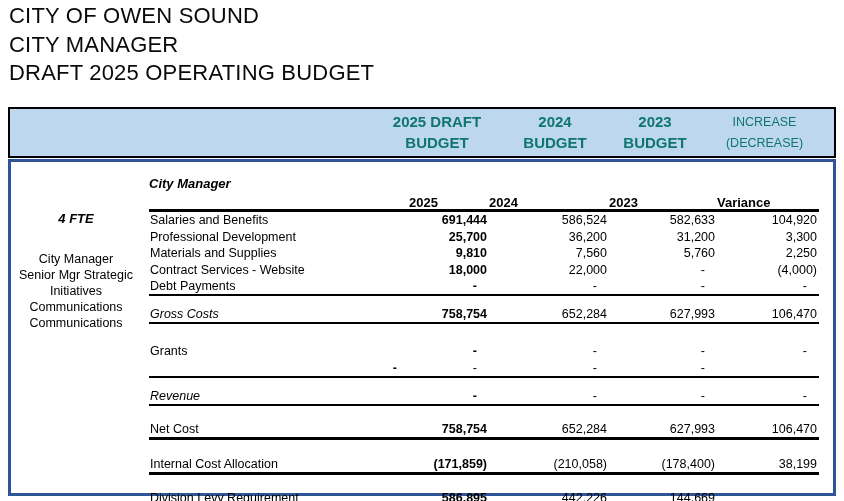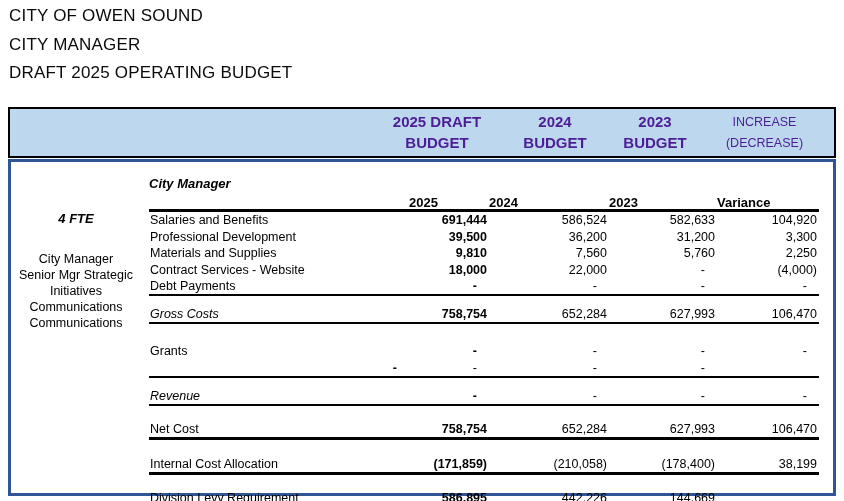--- a/index.html
+++ b/index.html
@@ -2,26 +2,26 @@
 <html style="--band-fill: #BDD7EE; --band-border: #000000; --box-border: #2F5597; --text: #000000;"><head>
 <meta charset="utf-8">
 <style>
   * { margin:0; padding:0; box-sizing:border-box; }
   html,body { width:844px; height:501px; background:#ffffff; overflow:hidden;
     font-family:"Liberation Sans", sans-serif; color:var(--text,#000); }
   #page { position:relative; width:844px; height:501px; }
 
   
   .title-block { position:absolute; left:9px; top:2px; }
-  .title-line { font-size:17px; line-height:28.5px; font-weight:400; color:#0a0a0a; letter-spacing:0.2px; }
+  .title-line { font-size:22px; line-height:28.5px; font-weight:400; color:#0a0a0a; letter-spacing:0.2px; }
 
   
   .band { position:absolute; left:8px; top:107px; width:828px; height:51px;
     background:var(--band-fill,#BDD7EE); border:2.5px solid var(--band-border,#000); }
-  .band-col { position:absolute; top:3px; text-align:center; font-weight:700; font-size:15px; line-height:20.5px; color:#4c1d95; }
+  .band-col { position:absolute; top:3px; text-align:center; font-weight:700; font-size:15px; line-height:20.5px; color:#0f766e; }
   .band-col.small { font-weight:400; font-size:12.5px; }
   .band-col .bline { display:block; }
 
   
   .box { position:absolute; left:8px; top:159px; width:828px; height:337px;
     border:3.5px solid var(--box-border,#2F5597); background:#fff; display:flex; }
 
   
   .sidebar { width:130px; flex:0 0 130px; text-align:center; font-size:12.5px; padding-top:49px; }
   .fte { font-weight:700; font-style:italic; font-size:13px; margin-bottom:25px; }
@@ -102,21 +102,21 @@
       <div>
           <div class="t-row data">
     <div class="lbl">Salaries and Benefits</div>
     <div class="val c0">691,444</div>
     <div class="val c1">586,524</div>
     <div class="val c2">582,633</div>
     <div class="val c3">104,920</div>
   </div>
           <div class="t-row data">
     <div class="lbl">Professional Development</div>
-    <div class="val c0">39,500</div>
+    <div class="val c0">25,700</div>
     <div class="val c1">36,200</div>
     <div class="val c2">31,200</div>
     <div class="val c3">3,300</div>
   </div>
           <div class="t-row data">
     <div class="lbl">Materials and Supplies</div>
     <div class="val c0">9,810</div>
     <div class="val c1">7,560</div>
     <div class="val c2">5,760</div>
     <div class="val c3">2,250</div>

